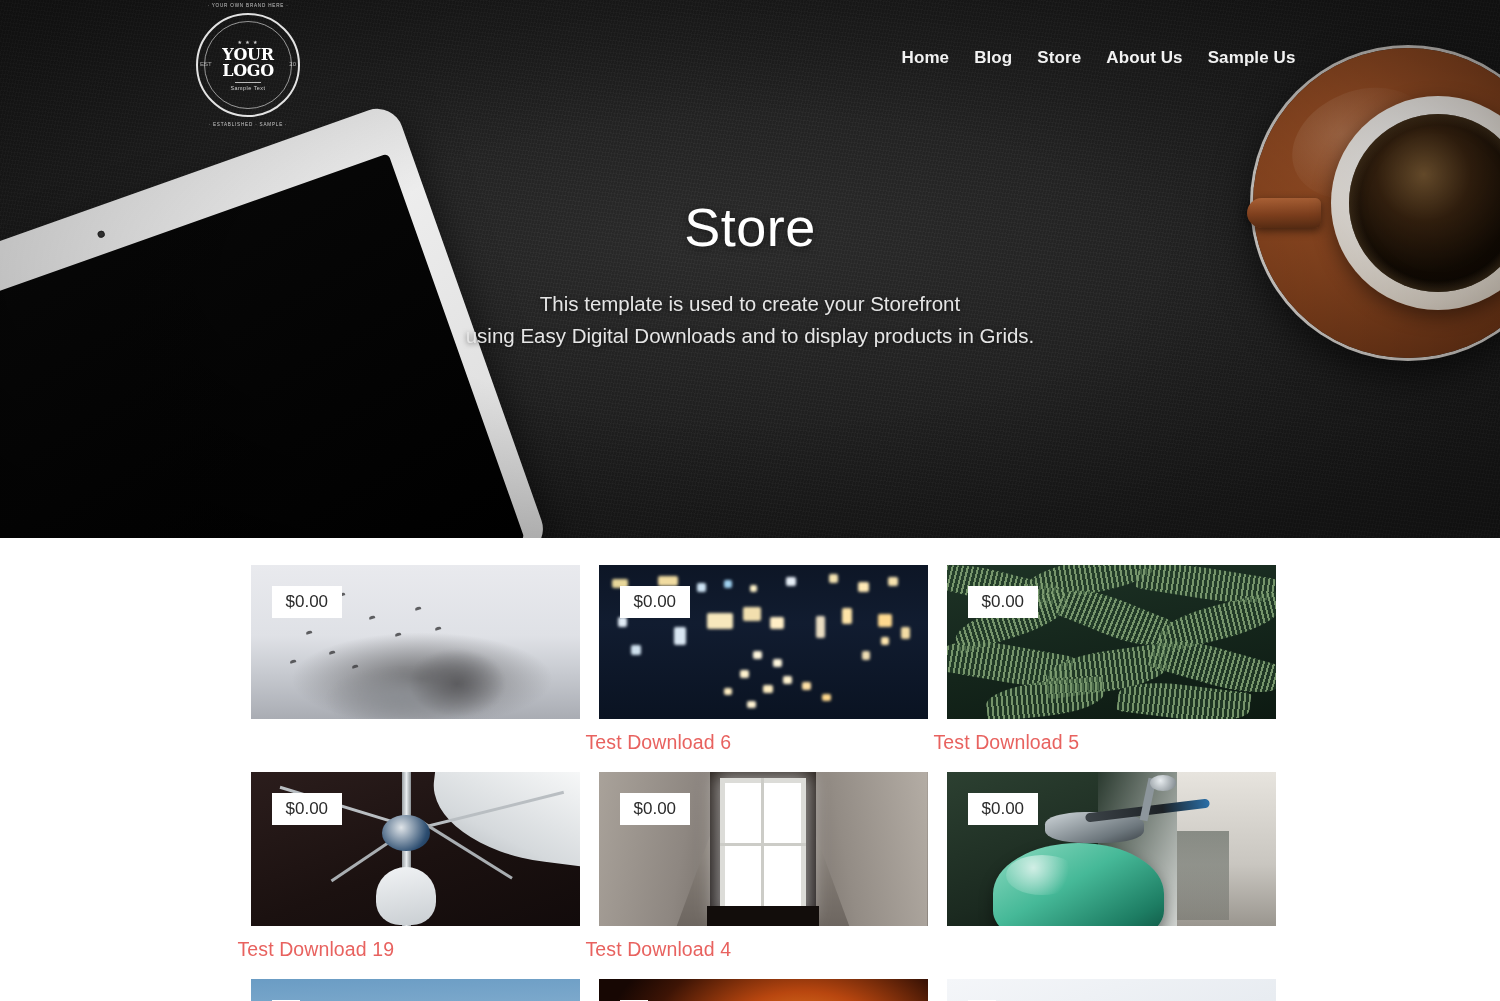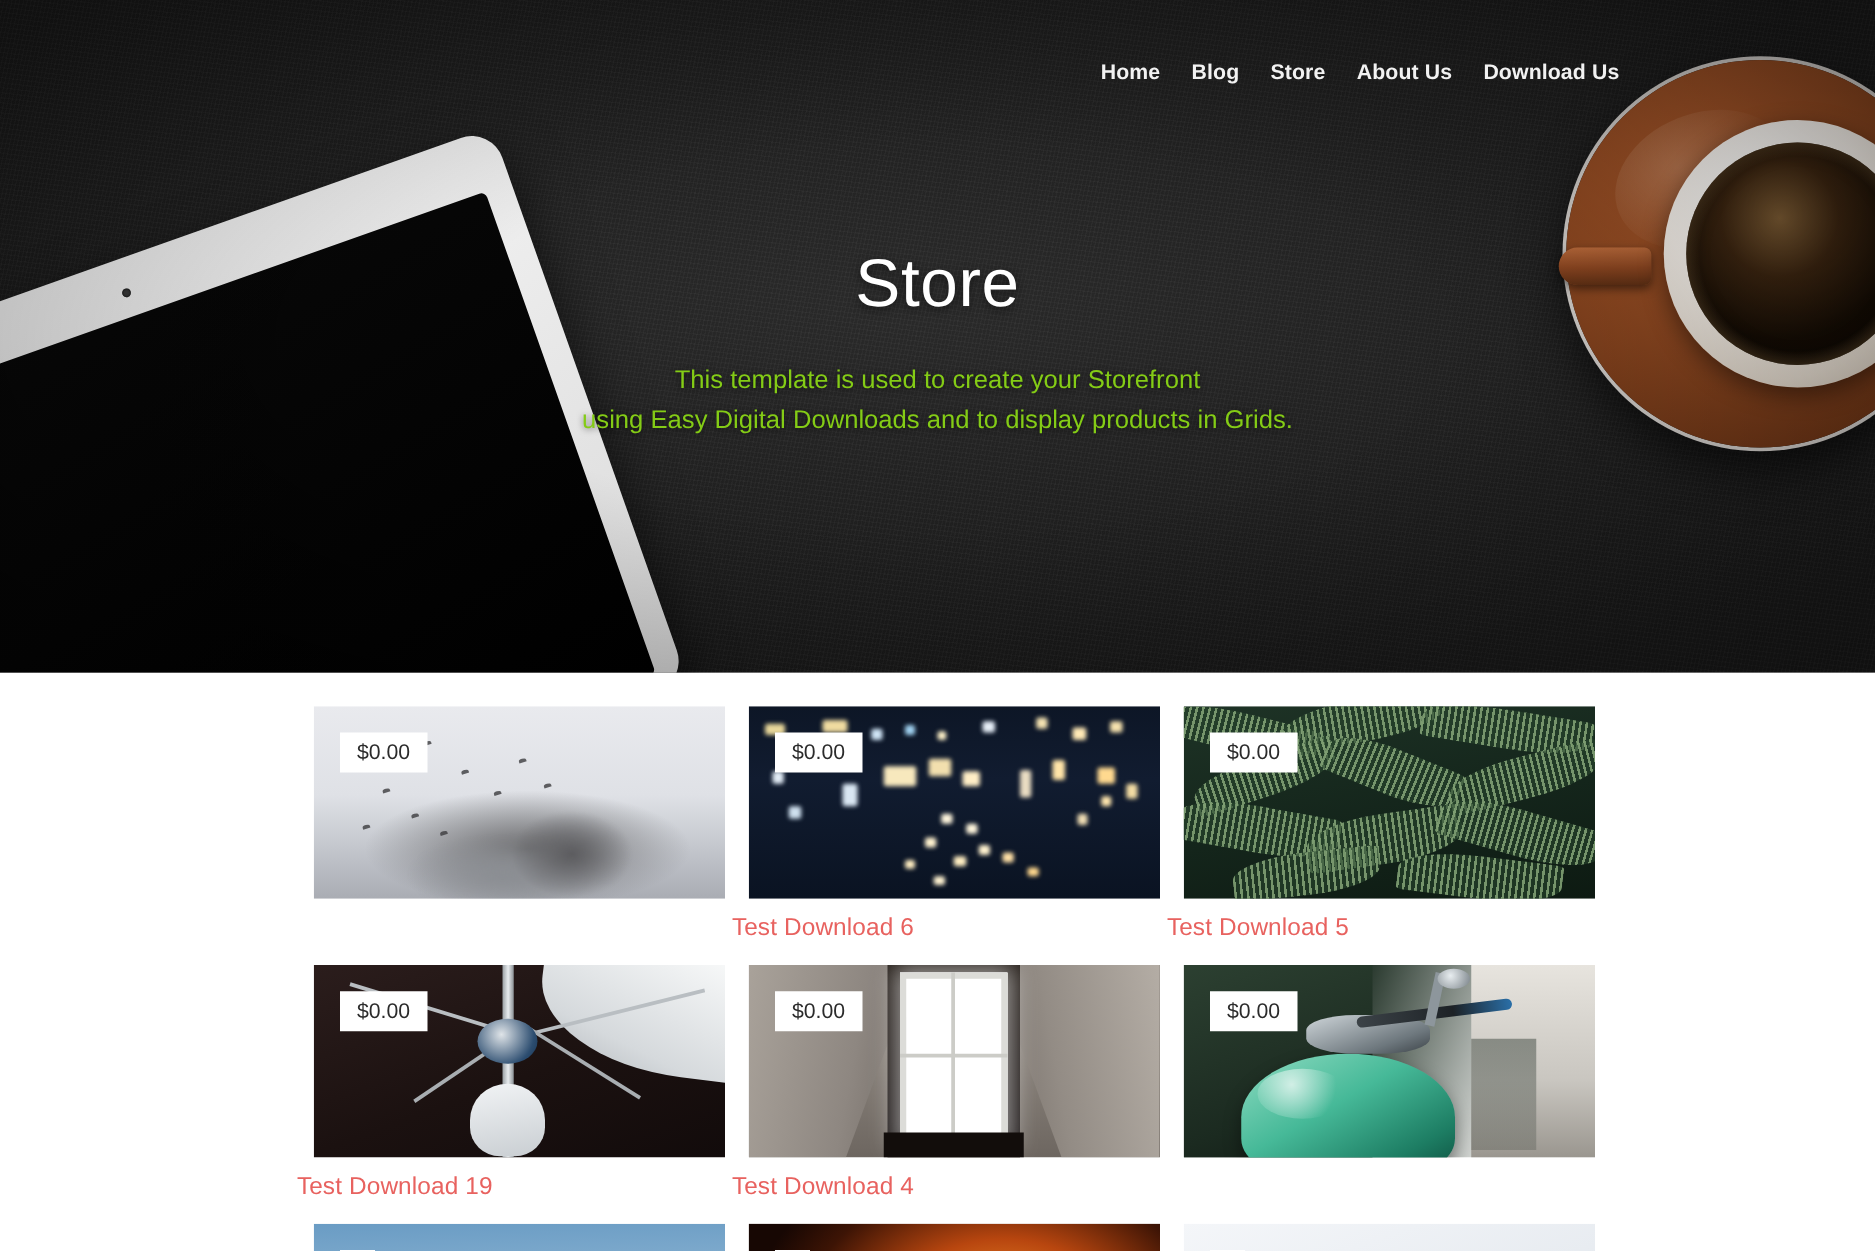--- a/index.html
+++ b/index.html
@@ -51,21 +51,21 @@
     border-radius:50%;
     background:radial-gradient(circle at 42% 34%, #7a5a33 0%, #3a2410 30%, #140c04 62%, #070401 100%);
     box-shadow:inset 0 0 16px rgba(0,0,0,.9); }
   .cup-crema { position:absolute; inset:0; border-radius:50%;
     background:radial-gradient(circle at 50% 50%, rgba(0,0,0,0) 62%, rgba(160,120,70,.55) 78%, rgba(90,62,30,.3) 100%); }
 
   
   .hero-content { position:absolute; left:0; right:0; top:198px; text-align:center; z-index:5; }
   .hero-title { font-size:54px; font-weight:400; color:#fff; letter-spacing:.5px;
     line-height:1.1; text-shadow:0 2px 8px rgba(0,0,0,.5); }
-  .hero-sub { margin-top:31px; font-size:20.5px; color:#84cc16; line-height:1.52;
+  .hero-sub { margin-top:31px; font-size:20.5px; color:#e5e5e5; line-height:1.52;
     font-weight:400; text-shadow:0 1px 5px rgba(0,0,0,.55); }
 
   
   .site-header { position:absolute; left:0; right:0; top:0; height:118px; z-index:10; }
   .logo { position:absolute; left:196px; top:13px; width:104px; height:104px;
     border-radius:50%; border:2px solid rgba(255,255,255,.88);
     display:flex; align-items:center; justify-content:center; }
   .logo-ring { position:absolute; inset:6px; border-radius:50%;
     border:1px solid rgba(255,255,255,.55); }
   .logo-inner { position:relative; text-align:center; width:100%; }
@@ -169,27 +169,40 @@
 
   <div class="hero-content">
     <h1 class="hero-title">Store</h1>
     <p class="hero-sub">
       <span>This template is used to create your Storefront</span><br>
       <span>using Easy Digital Downloads and to display products in Grids.</span>
     </p>
   </div>
 
   <div class="site-header">
+    <div class="logo">
+      <div class="logo-ring"></div>
+      <span class="logo-side l">EST</span>
+      <span class="logo-side r">20</span>
+      <div class="logo-inner">
+        <div class="logo-arc-top">· YOUR OWN BRAND HERE ·</div>
+        <div class="logo-stars">★ ★ ★</div>
+        <div class="logo-name">YOUR LOGO</div>
+        <div class="logo-rule"></div>
+        <div class="logo-sub">Sample Text</div>
+        <div class="logo-arc-bot">· ESTABLISHED · SAMPLE ·</div>
+      </div>
+    </div>
 
     <nav class="nav">
       <a href="#">Home</a>
       <a href="#">Blog</a>
       <a href="#">Store</a>
       <a href="#">About Us</a>
-      <a href="#">Download Us</a>
+      <a href="#">Sample Us</a>
     </nav>
   </div>
 </div>
 
 <div class="store">
   <div class="grid">
 
     <div class="card">
       <div class="thumb">
         <div class="thumb-img img-mountain">

